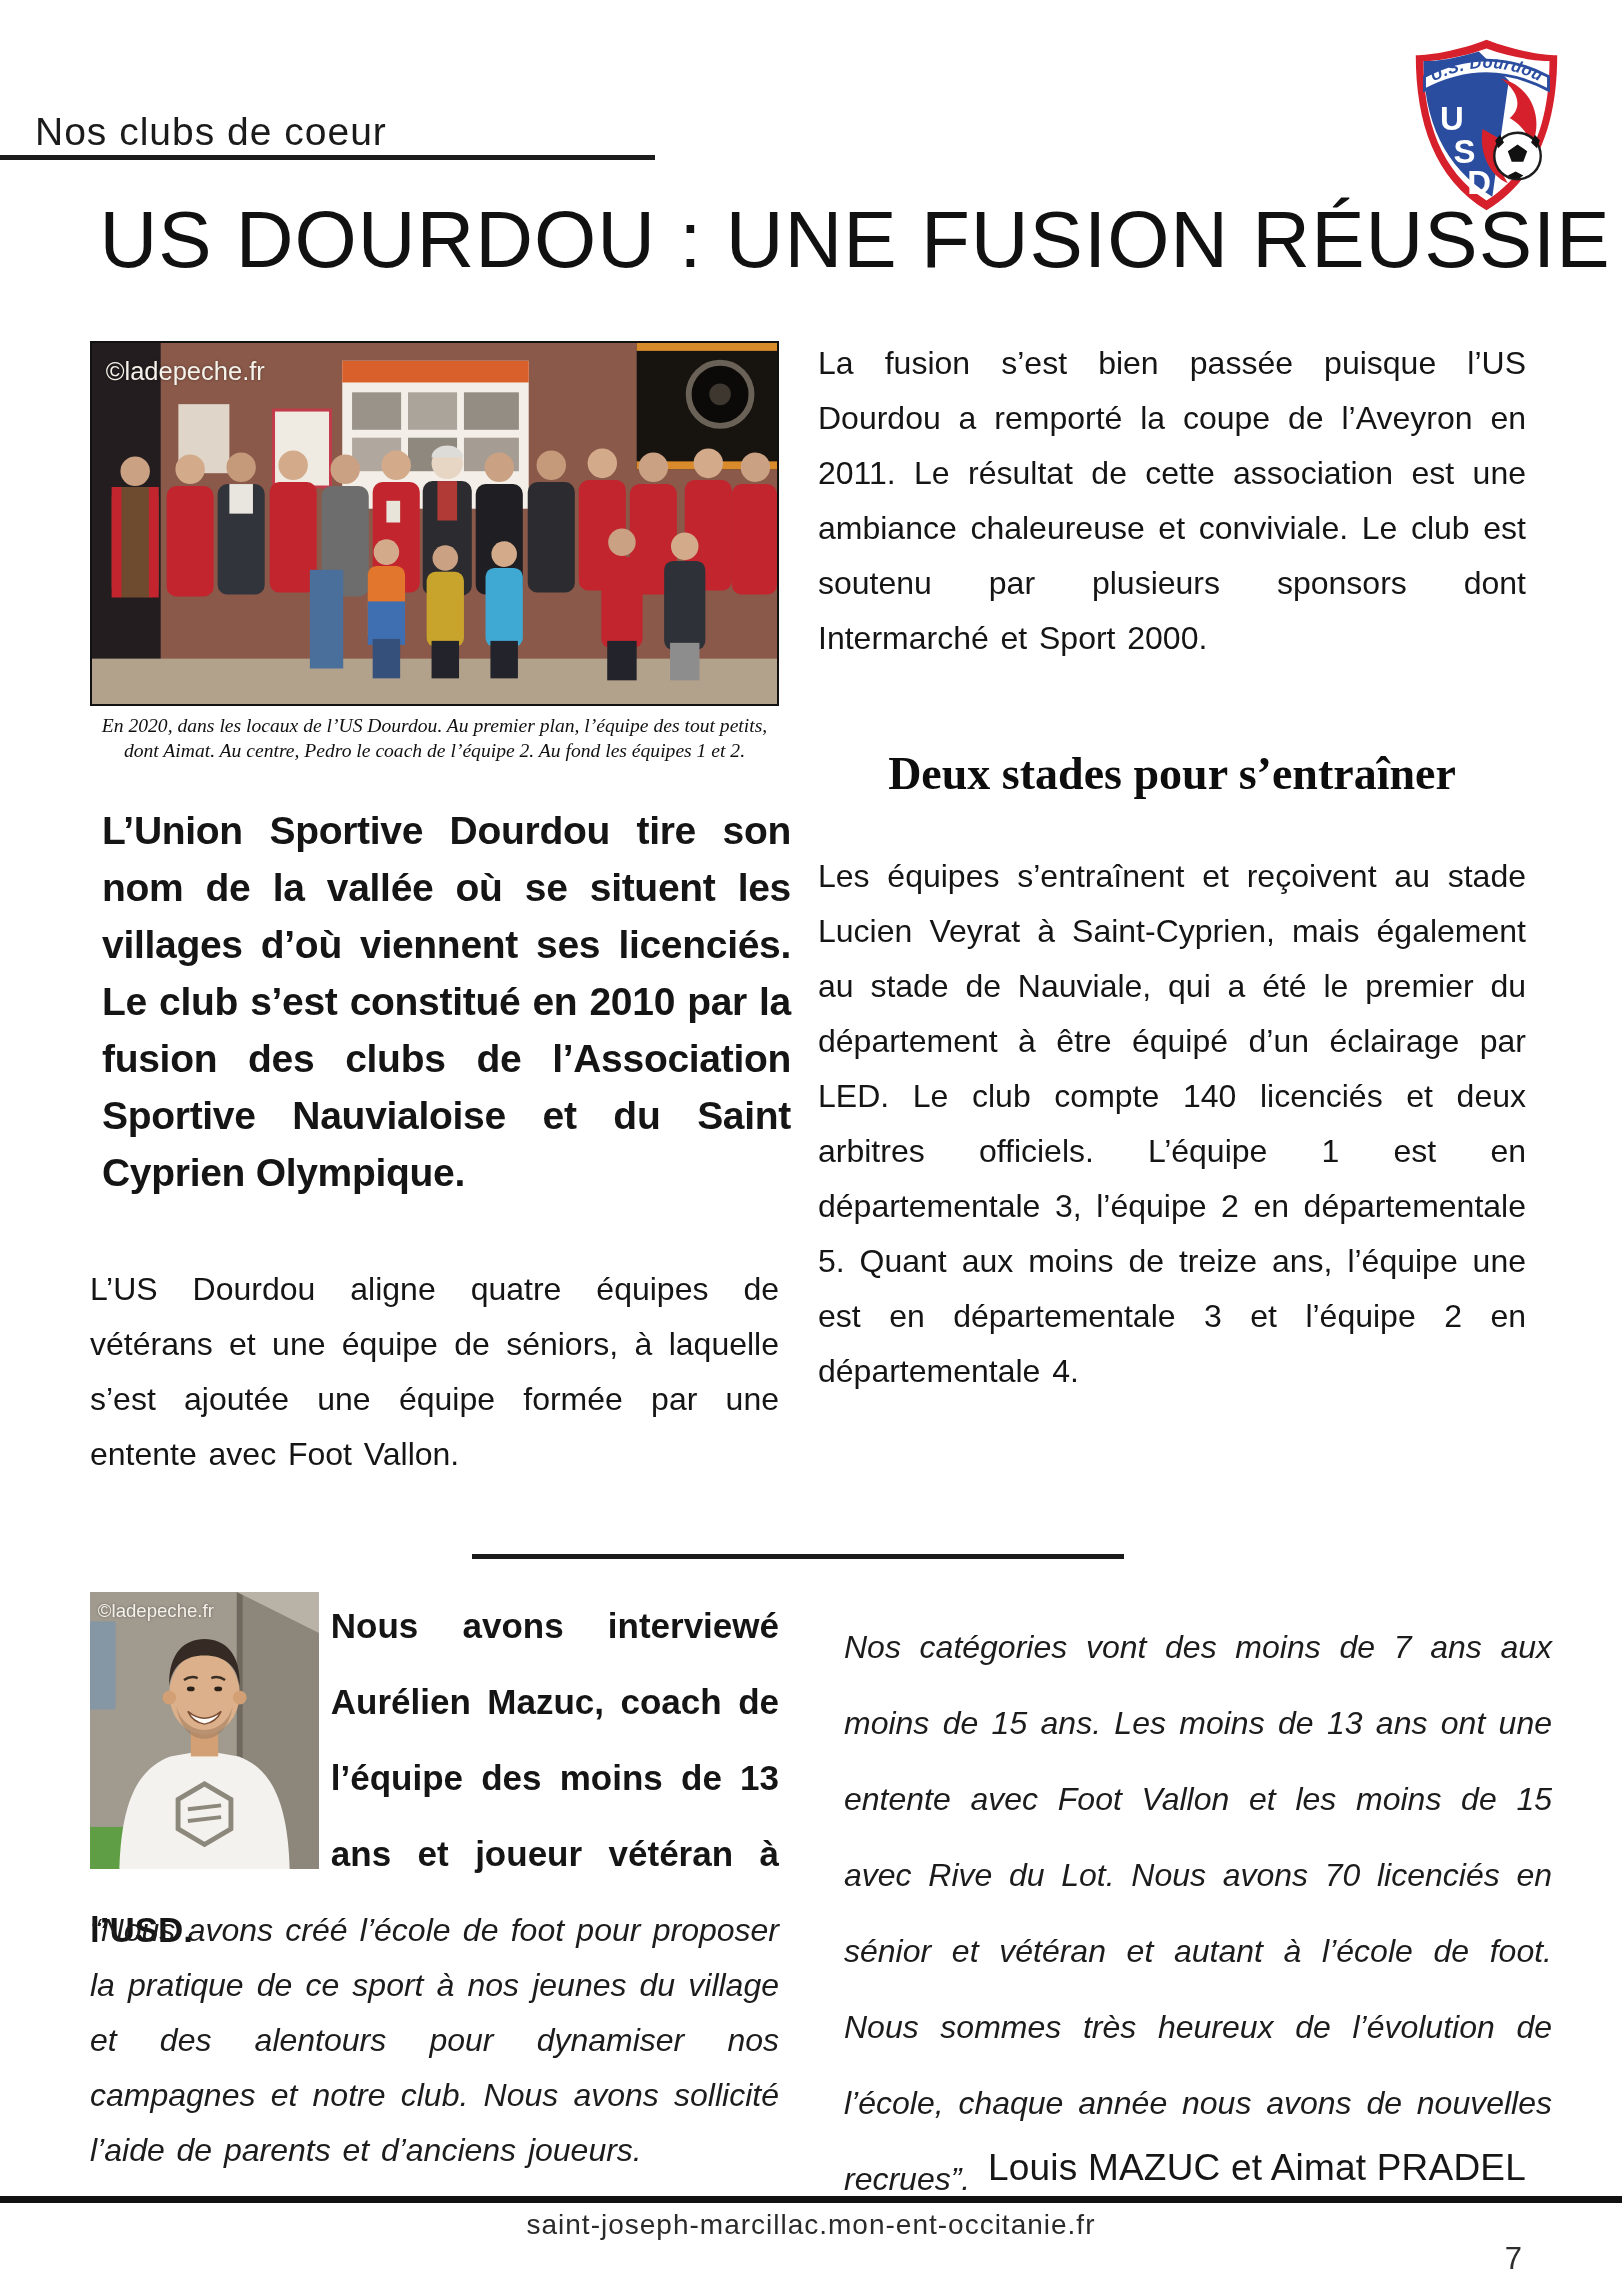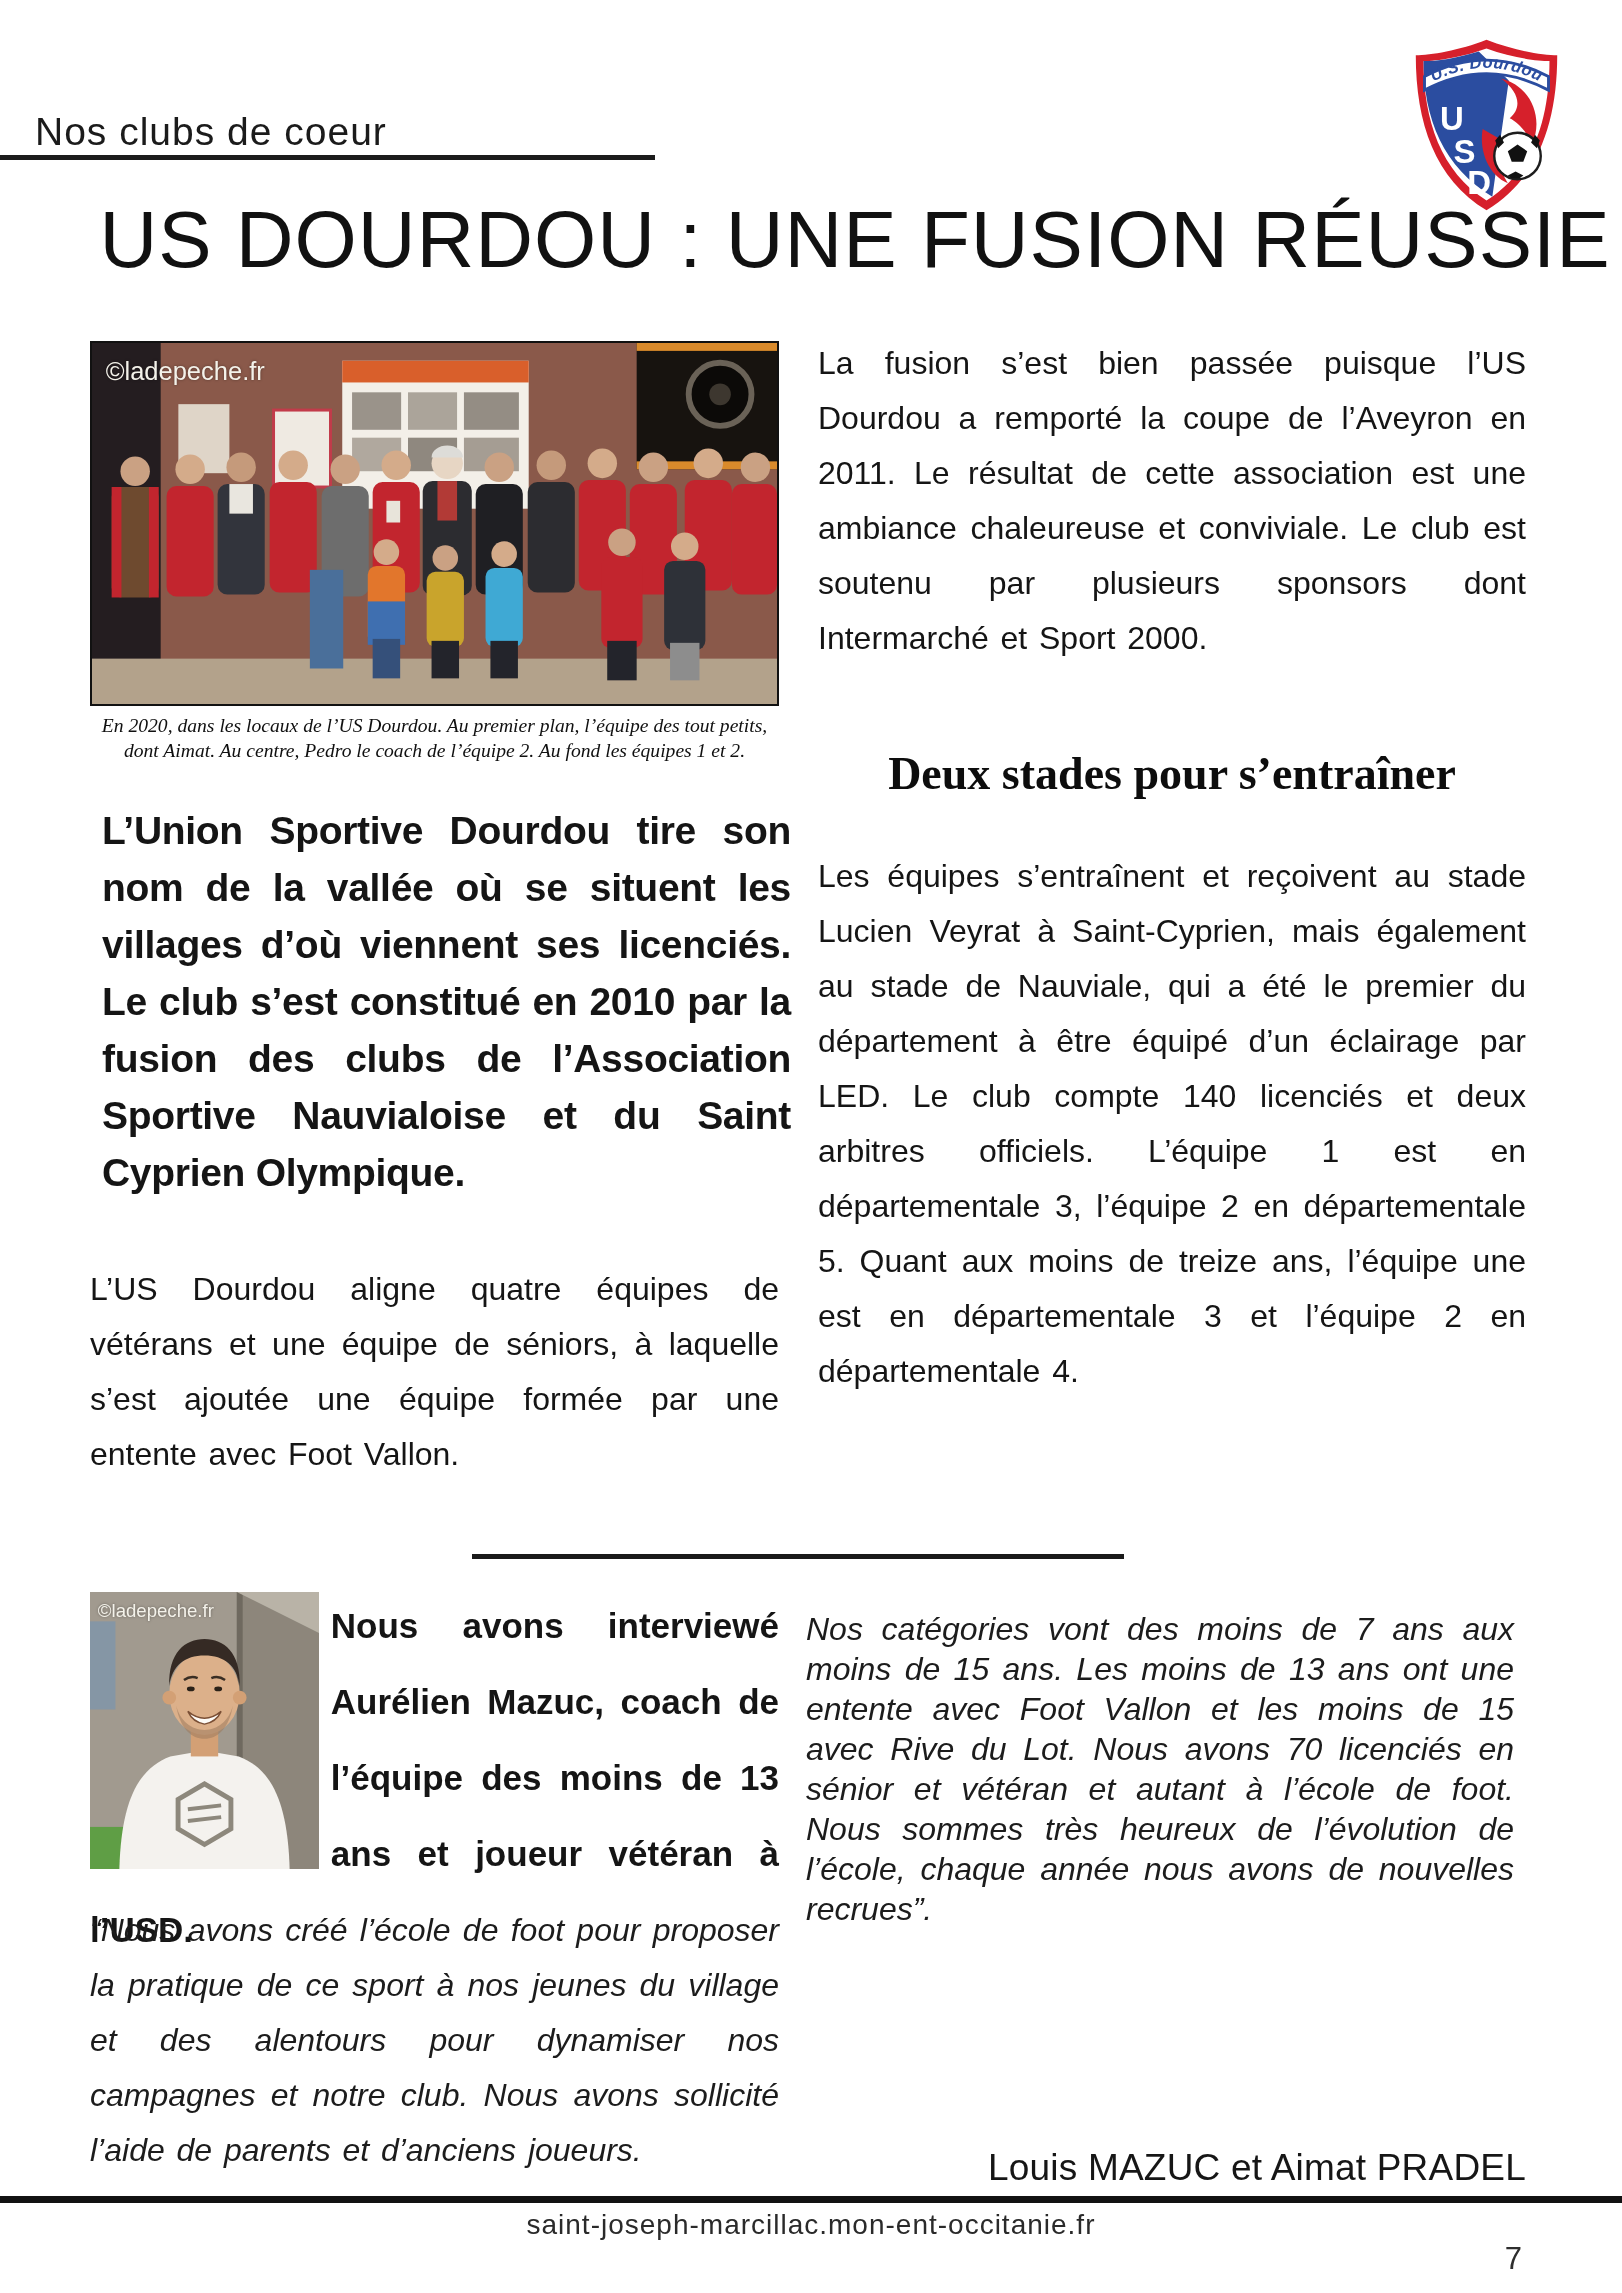--- a/index.html
+++ b/index.html
@@ -33,21 +33,21 @@
     font-family:"Liberation Serif","DejaVu Serif",serif;font-size:46px;font-weight:700;color:#0d0d0d;}
   .para2{top:849px;left:818px;width:708px;}
   
   .interview{top:1588px;left:90px;width:689px;}
   .photo2-fig{float:left;width:229px;height:277px;margin:3.9px 11.8px 5.9px 0;position:relative;background:#a19a8f;}
   .photo2-fig svg{display:block;width:100%;height:100%;}
   .credit2{top:7.8px;left:7.8px;font-size:18.6px;}
   .intro{font-size:35px;line-height:76px;font-weight:700;text-align:justify;margin:0;}
   .quote{font-style:italic;font-size:32px;font-weight:300;text-align:justify;margin:0;word-spacing:2.9px;color:#1c1c1c;}
   .quote-left{top:1903px;left:90px;width:689px;line-height:55px;}
-  .quote-right{top:1609px;left:806px;width:708px;line-height:40px;}
+  .quote-right{top:1609px;left:844px;width:708px;line-height:76px;}
   .author{top:2147px;left:818px;width:708px;text-align:right;font-size:37px;font-weight:500;
     letter-spacing:0.2px;color:#161616;margin:0;}
   
   .footer-rule{top:2196px;left:0;width:1622px;height:6.9px;background:#121212;}
   .footer-url{top:2209px;left:0;width:1622px;text-align:center;font-size:28px;font-weight:300;
     letter-spacing:1px;color:#2a2a2a;}
   .page-num{top:2241px;right:100px;font-size:31px;color:#2e2e2e;}
 </style>
 </head>
 <body>

